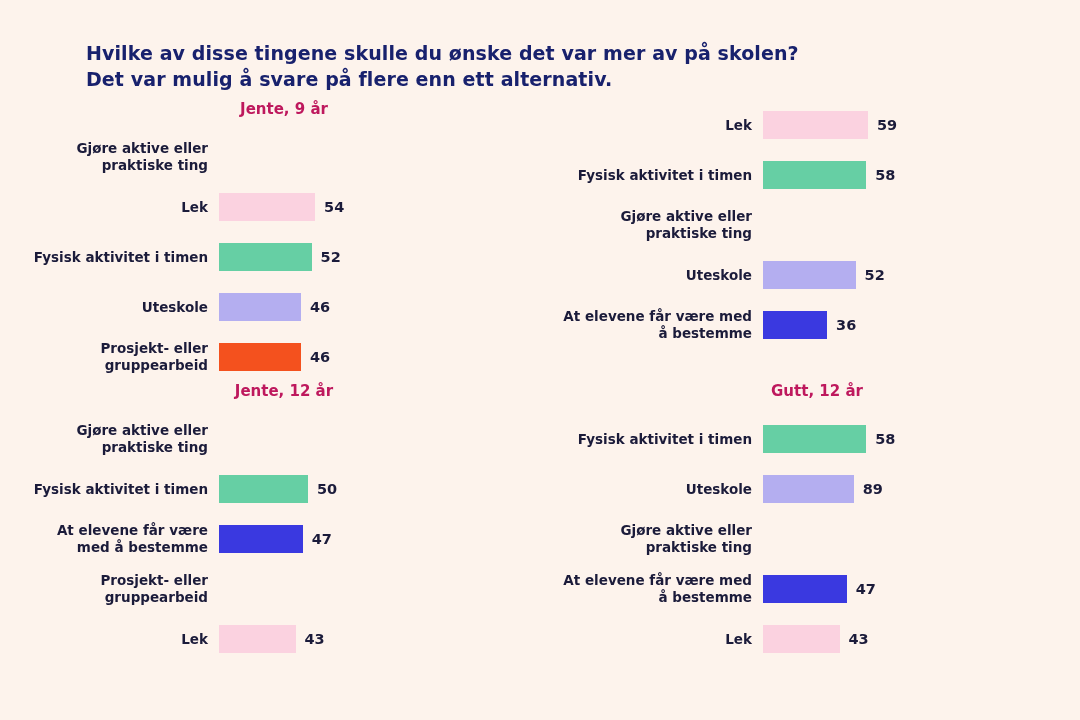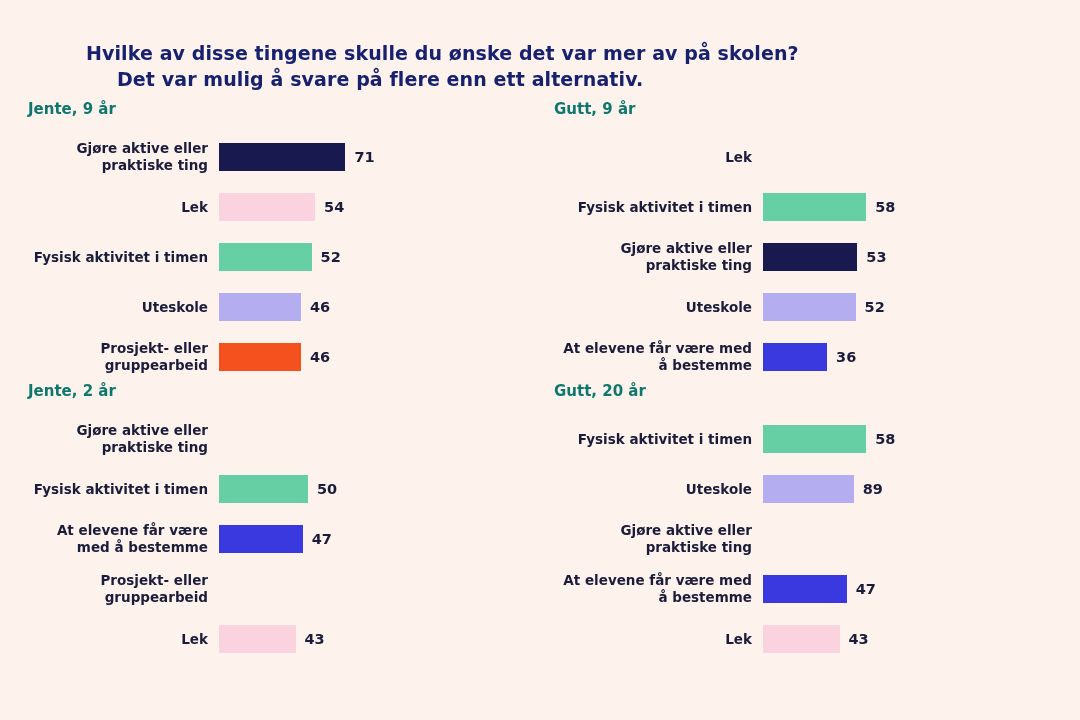--- a/index.html
+++ b/index.html
@@ -26,40 +26,39 @@
     top: 40px;
     width: 900px;
     color: #18216d;
     font-size: 19px;
     font-weight: bold;
     line-height: 26px;
     letter-spacing: 0.1px;
   }
   .title .line2 {
     display: block;
-    margin-left: 31px;
   }
 
   .panels {
     position: absolute;
     left: 0;
     top: 100px;
     width: 1080px;
   }
   .panel-row {
     display: flex;
     width: 1080px;
   }
   .panel {
     width: 540px;
     box-sizing: border-box;
   }
   .panel-title {
-    text-align: left;
-    color: #0f766e;
+    text-align: center;
+    color: #be185d;
     font-size: 15px;
     font-weight: bold;
     margin-bottom: 14px;
   }
   .panel-left .panel-title {
     padding-left: 28px;
   }
   .panel-right .panel-title {
     padding-left: 14px;
   }
@@ -120,24 +119,20 @@
   </div>
 
   <div class="panels">
 
     <div class="panel-row">
       <div class="panel panel-left">
         <div class="panel-title">Jente, 9 år</div>
         <div class="bars">
             <div class="bar-row">
               <div class="bar-label">Gjøre aktive eller praktiske ting</div>
-              <div class="bar-track">
-                <div class="bar" style="width: 126.38px; background: rgb(23, 25, 79);"></div>
-                <div class="bar-value">71</div>
-              </div>
             </div>
             <div class="bar-row">
               <div class="bar-label">Lek</div>
               <div class="bar-track">
                 <div class="bar" style="width: 96.12px; background: rgb(251, 210, 224);"></div>
                 <div class="bar-value">54</div>
               </div>
             </div>
             <div class="bar-row">
               <div class="bar-label">Fysisk aktivitet i timen</div>
@@ -156,38 +151,37 @@
             <div class="bar-row">
               <div class="bar-label">Prosjekt- eller gruppearbeid</div>
               <div class="bar-track">
                 <div class="bar" style="width: 81.88px; background: rgb(244, 81, 30);"></div>
                 <div class="bar-value">46</div>
               </div>
             </div>
           </div>
       </div>
       <div class="panel panel-right">
-        <div class="panel-title">Gutt, 9 år</div>
-        <div class="bars">
-            <div class="bar-row">
-              <div class="bar-label">Lek</div>
+        <div class="bars">
+            <div class="bar-row">
+              <div class="bar-label">Lek</div>
+              <div class="bar-track">
+                <div class="bar" style="width: 105.02px; background: rgb(251, 210, 224);"></div>
+                <div class="bar-value">59</div>
+              </div>
             </div>
             <div class="bar-row">
               <div class="bar-label">Fysisk aktivitet i timen</div>
               <div class="bar-track">
                 <div class="bar" style="width: 103.24px; background: rgb(102, 207, 164);"></div>
                 <div class="bar-value">58</div>
               </div>
             </div>
             <div class="bar-row">
               <div class="bar-label">Gjøre aktive eller praktiske ting</div>
-              <div class="bar-track">
-                <div class="bar" style="width: 94.34px; background: rgb(23, 25, 79);"></div>
-                <div class="bar-value">53</div>
-              </div>
             </div>
             <div class="bar-row">
               <div class="bar-label">Uteskole</div>
               <div class="bar-track">
                 <div class="bar" style="width: 92.56px; background: rgb(180, 174, 240);"></div>
                 <div class="bar-value">52</div>
               </div>
             </div>
             <div class="bar-row">
               <div class="bar-label">At elevene får være med å bestemme</div>
@@ -195,21 +189,21 @@
                 <div class="bar" style="width: 64.08px; background: rgb(58, 57, 224);"></div>
                 <div class="bar-value">36</div>
               </div>
             </div>
           </div>
       </div>
     </div>
 
     <div class="panel-row">
       <div class="panel panel-left">
-        <div class="panel-title">Jente, 2 år</div>
+        <div class="panel-title">Jente, 12 år</div>
         <div class="bars">
             <div class="bar-row">
               <div class="bar-label">Gjøre aktive eller praktiske ting</div>
             </div>
             <div class="bar-row">
               <div class="bar-label">Fysisk aktivitet i timen</div>
               <div class="bar-track">
                 <div class="bar" style="width: 89px; background: rgb(102, 207, 164);"></div>
                 <div class="bar-value">50</div>
               </div>
@@ -227,21 +221,21 @@
             <div class="bar-row">
               <div class="bar-label">Lek</div>
               <div class="bar-track">
                 <div class="bar" style="width: 76.54px; background: rgb(251, 210, 224);"></div>
                 <div class="bar-value">43</div>
               </div>
             </div>
           </div>
       </div>
       <div class="panel panel-right">
-        <div class="panel-title">Gutt, 20 år</div>
+        <div class="panel-title">Gutt, 12 år</div>
         <div class="bars">
             <div class="bar-row">
               <div class="bar-label">Fysisk aktivitet i timen</div>
               <div class="bar-track">
                 <div class="bar" style="width: 103.24px; background: rgb(102, 207, 164);"></div>
                 <div class="bar-value">58</div>
               </div>
             </div>
             <div class="bar-row">
               <div class="bar-label">Uteskole</div>

